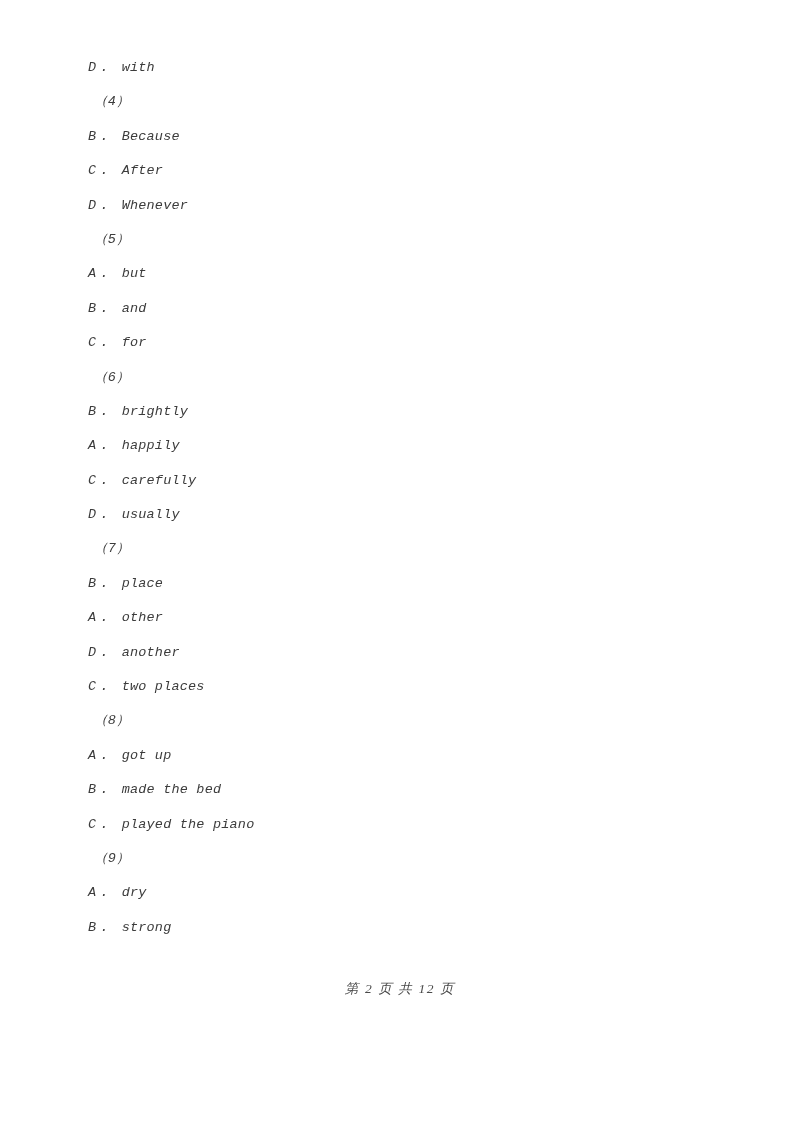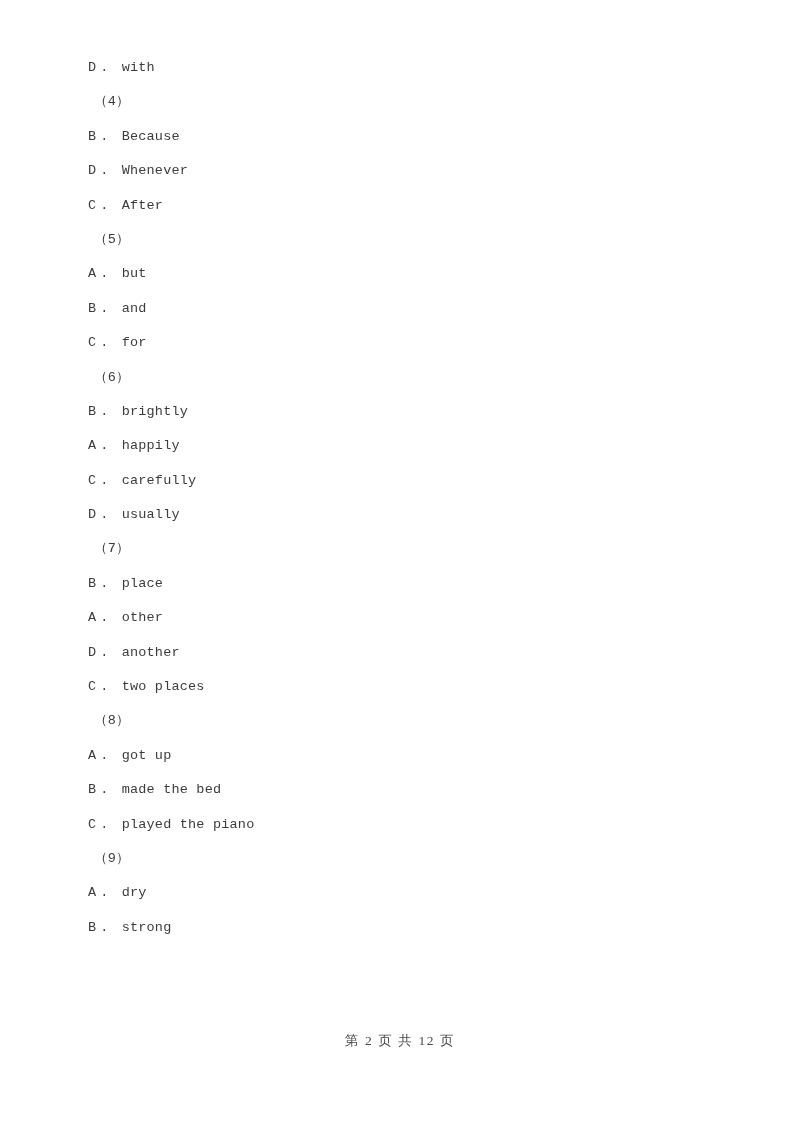--- a/index.html
+++ b/index.html
@@ -17,20 +17,21 @@
     -webkit-font-smoothing: antialiased;
   }
 
   #page {
     position: absolute;
     left: 0;
     top: 0;
     width: 717px;
     height: 1132px;
     background: #ffffff;
+    font-style: italic;
   }
 
   
   #content {
     position: absolute;
     left: 88px;
     top: 51px;
     width: 640px;
   }
 
@@ -59,41 +60,41 @@
   
   .qnum {
     padding-left: 6px;
     color: #3c3c3c;
   }
 
   
   #footer {
     position: absolute;
     left: 0;
-    top: 1032px;
+    top: 980px;
     width: 800px;
     text-align: center;
     font-size: 13.5px;
     color: #4a4a4a;
     font-family: "Liberation Serif", "DejaVu Serif", serif;
     letter-spacing: 1.6px;
     white-space: pre;
   }
 </style>
 </head>
 <body>
 
 <div id="page">
 
   <div id="content">
       <div class="line opt"><span class="letter">D</span><span class="dot">.</span><span class="text">with</span></div>
       <div class="line qnum">（4）</div>
       <div class="line opt"><span class="letter">B</span><span class="dot">.</span><span class="text">Because</span></div>
+      <div class="line opt"><span class="letter">C</span><span class="dot">.</span><span class="text">After</span></div>
       <div class="line opt"><span class="letter">D</span><span class="dot">.</span><span class="text">Whenever</span></div>
-      <div class="line opt"><span class="letter">C</span><span class="dot">.</span><span class="text">After</span></div>
       <div class="line qnum">（5）</div>
       <div class="line opt"><span class="letter">A</span><span class="dot">.</span><span class="text">but</span></div>
       <div class="line opt"><span class="letter">B</span><span class="dot">.</span><span class="text">and</span></div>
       <div class="line opt"><span class="letter">C</span><span class="dot">.</span><span class="text">for</span></div>
       <div class="line qnum">（6）</div>
       <div class="line opt"><span class="letter">B</span><span class="dot">.</span><span class="text">brightly</span></div>
       <div class="line opt"><span class="letter">A</span><span class="dot">.</span><span class="text">happily</span></div>
       <div class="line opt"><span class="letter">C</span><span class="dot">.</span><span class="text">carefully</span></div>
       <div class="line opt"><span class="letter">D</span><span class="dot">.</span><span class="text">usually</span></div>
       <div class="line qnum">（7）</div>

